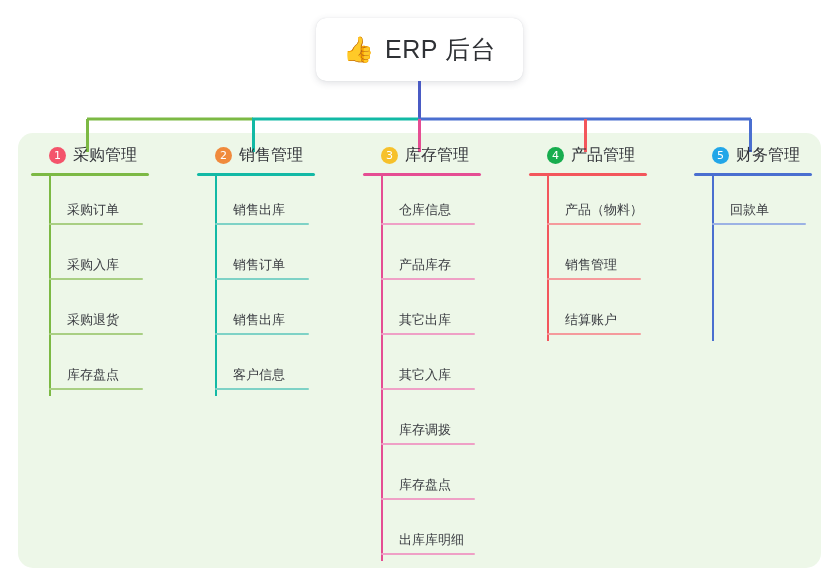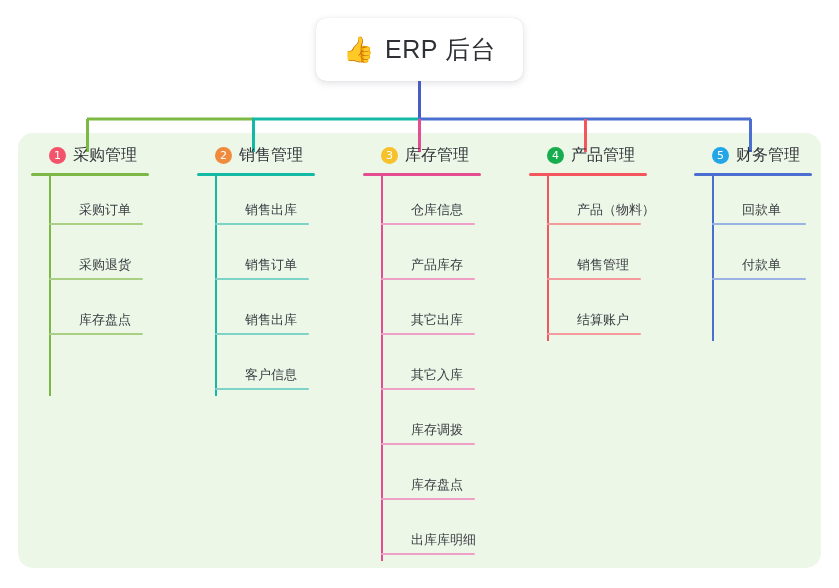--- a/index.html
+++ b/index.html
@@ -42,21 +42,21 @@
     font-family:"DejaVu Sans",sans-serif;flex:none;
   }
   .col-title{font-size:16px;color:#33353a;white-space:nowrap;}
   .col-rule{height:3px;border-radius:2px;margin-top:5px;}
 
   .leaves{position:relative;margin-top:0;}
   .leaf{
     position:relative;height:55px;box-sizing:border-box;
   }
   .leaf-label{
-    position:absolute;left:48px;bottom:12px;
+    position:absolute;left:36px;bottom:12px;
     font-size:13px;color:#3a3c41;white-space:nowrap;margin-top:33px;
   }
   .leaf-underline{
     position:absolute;left:18px;bottom:6px;height:2px;width:94px;border-radius:1px;
   }
   .spine{position:absolute;left:18px;top:0;width:2px;}
 </style>
 </head>
 <body>
 
@@ -88,20 +88,24 @@
           <span class="col-title">采购管理</span>
         </div>
         <div class="col-rule" style="background: rgb(124, 185, 68); width: 118px;"></div>
         <div class="leaves">
           <div class="spine" style="background: rgb(124, 185, 68); height: 220px;"></div>
           <div class="leaf">
             <span class="leaf-label">采购订单</span>
             <span class="leaf-underline" style="background: rgb(169, 207, 131);"></span>
           </div>
           <div class="leaf">
+            <span class="leaf-label">采购入库</span>
+            <span class="leaf-underline" style="background: rgb(169, 207, 131);"></span>
+          </div>
+          <div class="leaf">
             <span class="leaf-label">采购退货</span>
             <span class="leaf-underline" style="background: rgb(169, 207, 131);"></span>
           </div>
           <div class="leaf">
             <span class="leaf-label">库存盘点</span>
             <span class="leaf-underline" style="background: rgb(169, 207, 131);"></span>
           </div>
         </div>
       </div>
       <div class="col" style="left: 197px;">
@@ -195,21 +199,17 @@
           <span class="badge" style="background: rgb(34, 166, 232);">5</span>
           <span class="col-title">财务管理</span>
         </div>
         <div class="col-rule" style="background: rgb(74, 111, 208); width: 118px;"></div>
         <div class="leaves">
           <div class="spine" style="background: rgb(74, 111, 208); height: 165px;"></div>
           <div class="leaf">
             <span class="leaf-label">回款单</span>
             <span class="leaf-underline" style="background: rgb(156, 178, 228);"></span>
           </div>
-          <div class="leaf">
-            <span class="leaf-label">付款单</span>
-            <span class="leaf-underline" style="background: rgb(156, 178, 228);"></span>
-          </div>
         </div>
       </div>
     </div>
 
 </div>
 
 </body></html>

